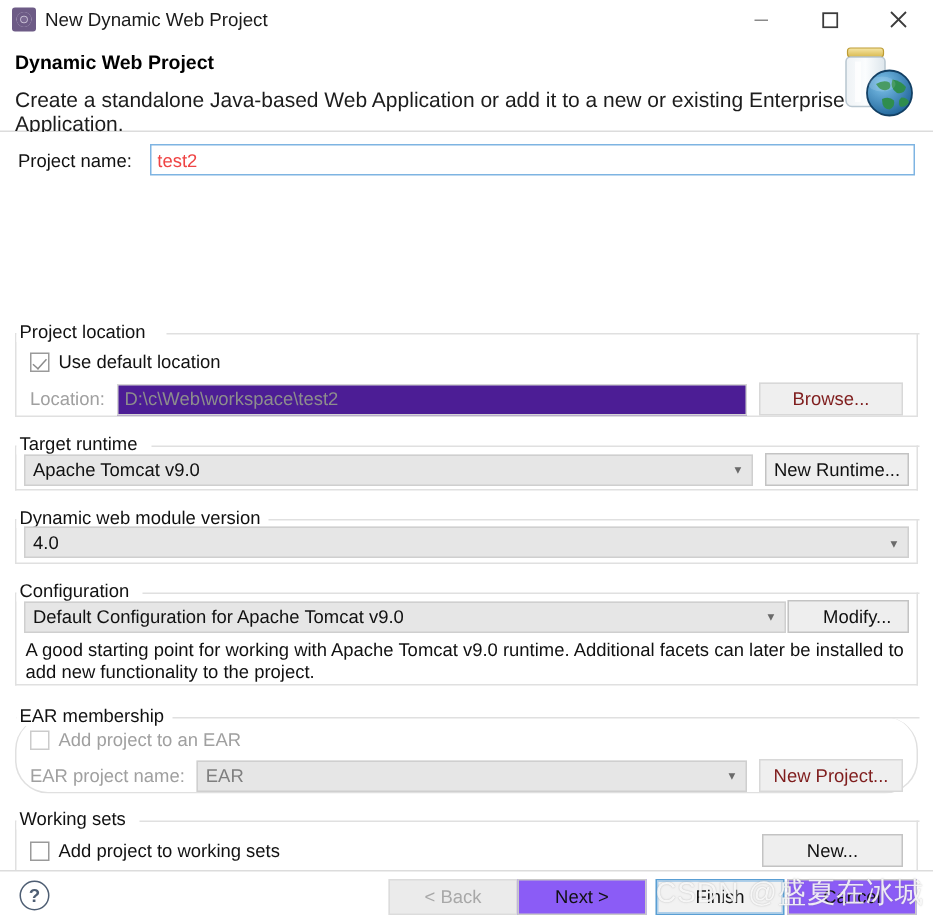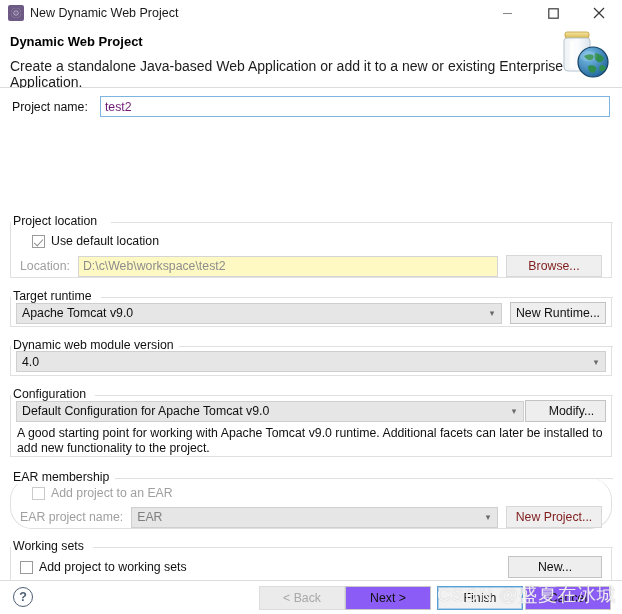--- a/index.html
+++ b/index.html
@@ -108,26 +108,26 @@
   .lbl { font-size: 12.3px; color:#111; white-space: nowrap; }
   .lbl.dim { color: #a0a0a0; }
 
   .textfield {
     border: 1px solid #7eb4e2;
     background: #ffffff;
     height: 21px;
     line-height: 19px;
     padding: 0 4px;
     font-size: 12.3px;
-    color: #701a75;
+    color: #ef4444;
     flex: 1;
   }
   .textfield.readonly {
     border: 1px solid #d5d5d5;
-    background: #fef9c3;
+    background: #4c1d95;
     color: #8d8d8d;
   }
 
   
   .group {
     position: absolute;
     border: 1px solid #e0e0e0;
     border-top: none;
     background: transparent;
   }
@@ -159,21 +159,21 @@
   .cb.checked::after {
     content: "";
     position: absolute;
     left: 3px; top: 1px;
     width: 4px; height: 8px;
     border: solid #8b8b8b;
     border-width: 0 1.6px 1.6px 0;
     transform: rotate(42deg);
   }
   .cb.dim { border-color: #cbcbcb; }
-  .cb-row { display: flex; align-items: center; gap: 6px; margin-left: 12px; }
+  .cb-row { display: flex; align-items: center; gap: 6px; }
 
   
   .combo {
     height: 21px;
     border: 1px solid #cfcfcf;
     background: #e6e6e6;
     display: flex; align-items: center;
     padding: 0 0 0 5px;
     font-size: 12.3px;
     color: #111;

